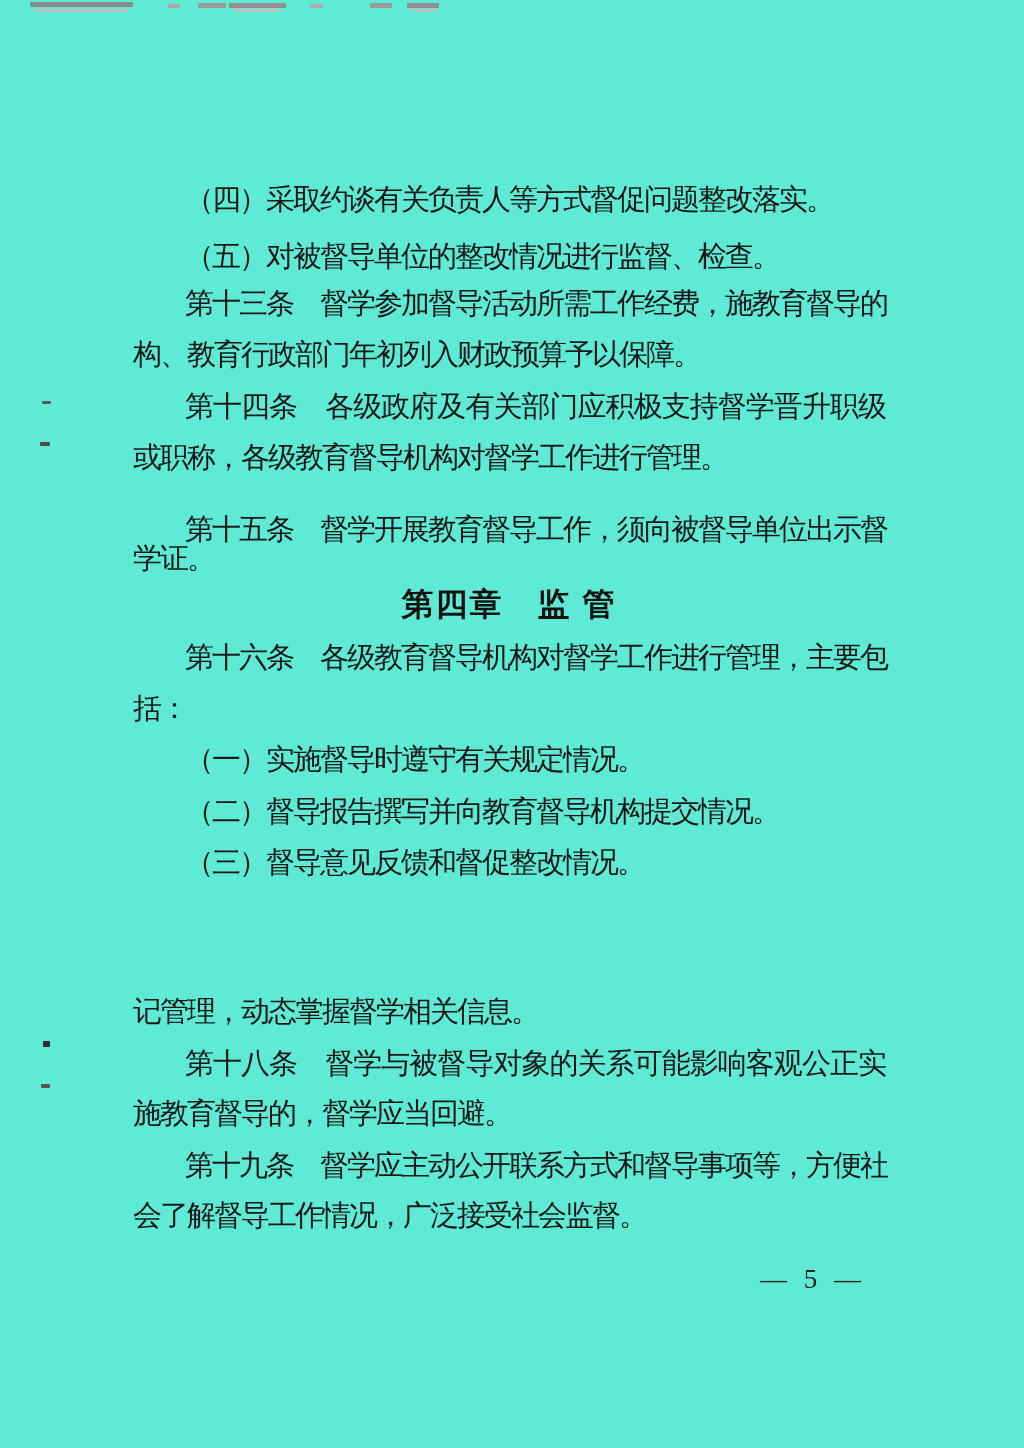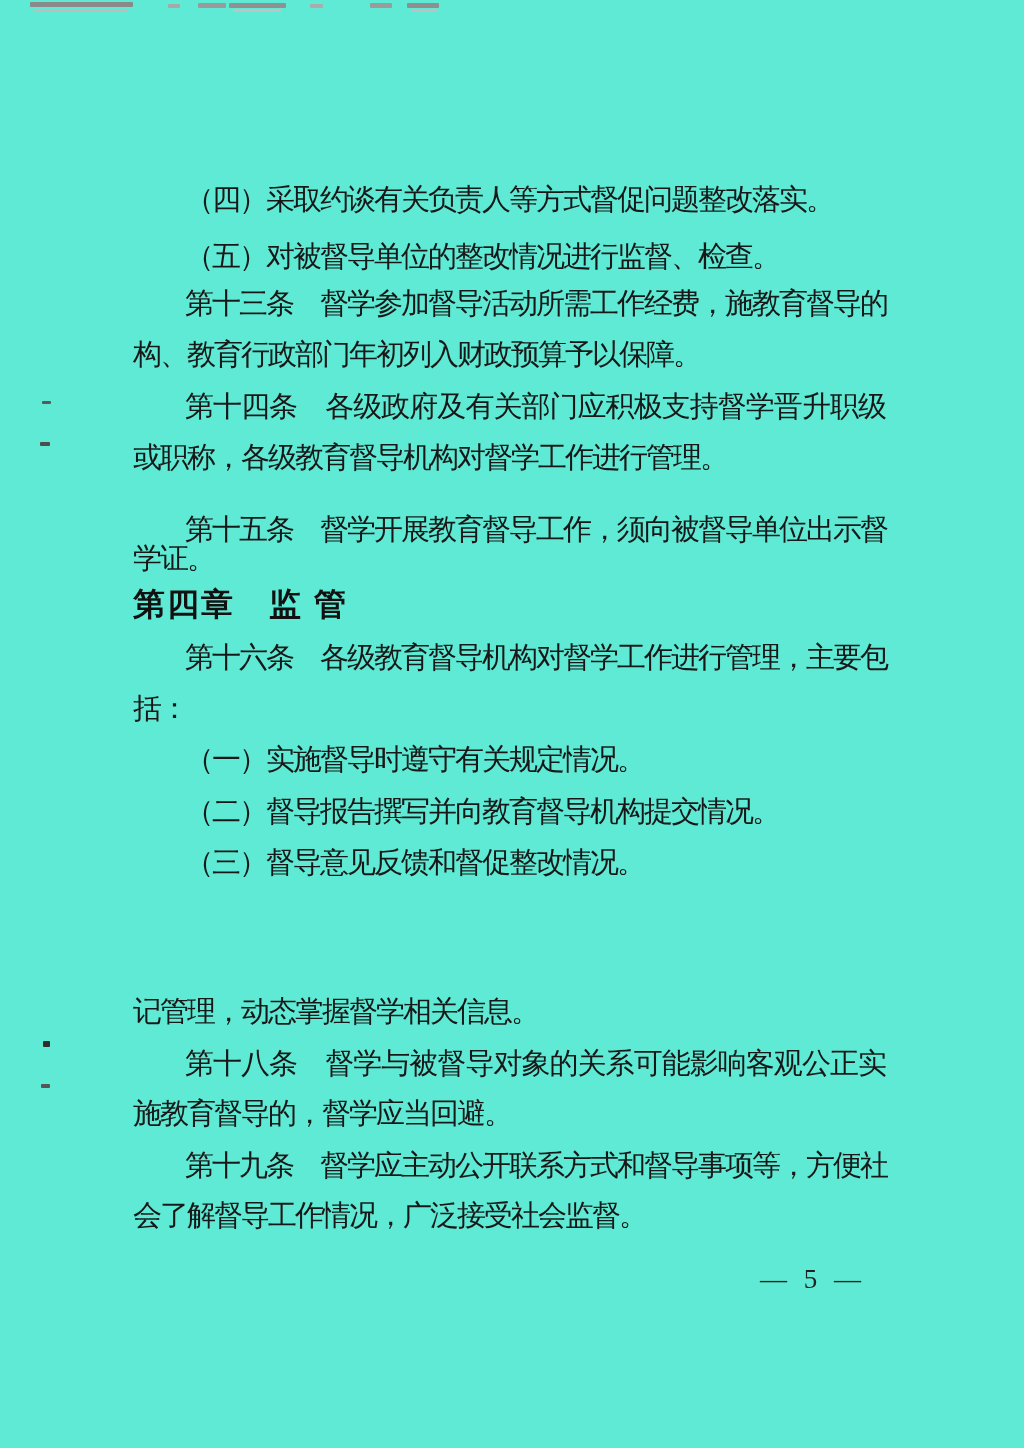--- a/index.html
+++ b/index.html
@@ -33,21 +33,21 @@
   .line.full {
     text-align: justify;
     text-align-last: justify;
   }
   
   .chapter-heading {
     position: absolute;
     left: 133px;
     top: 585px;
     width: 752px;
-    text-align: left;
+    text-align: center;
     font-family: "Liberation Sans", "DejaVu Sans", sans-serif;
     font-weight: 700;
     font-size: 32px;
     line-height: 38px;
     letter-spacing: 2px;
     color: #111;
   }
   
   .page-number {
     position: absolute;

